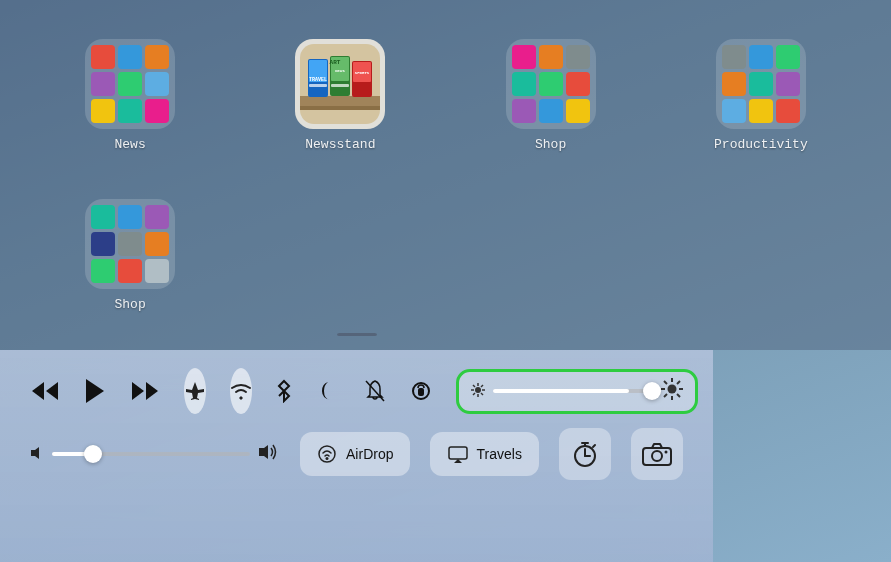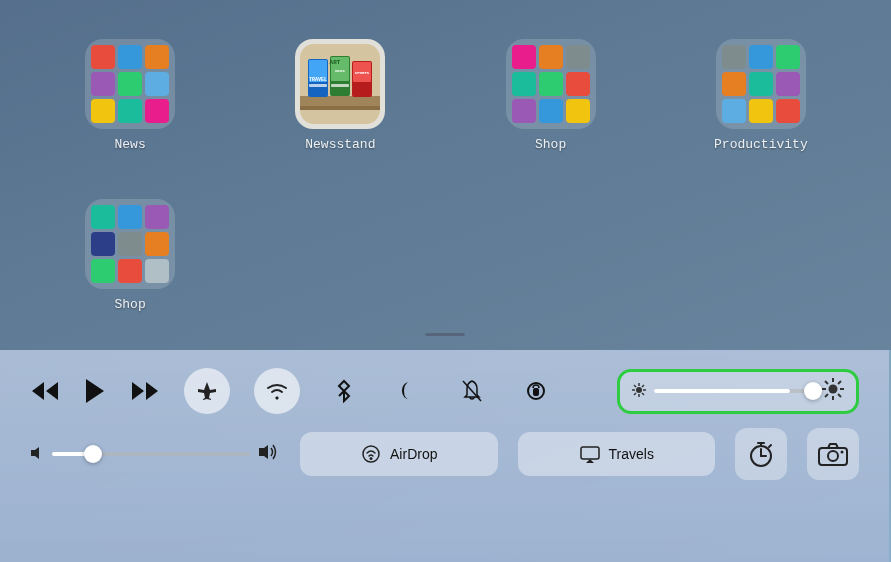--- a/index.html
+++ b/index.html
@@ -80,21 +80,21 @@
       font-size: 13px;
       font-weight: 400;
       text-align: center;
       text-shadow: 0 1px 2px rgba(0,0,0,0.4);
     }
 
     
     .control-center {
       position: absolute;
       bottom: 0; left: 0;
-      width: 889px;
+      width: 713px;
       height: 212px;
       background: linear-gradient(180deg, rgba(180, 195, 220, 0.85) 0%, rgba(160, 180, 210, 0.9) 100%);
       backdrop-filter: blur(20px);
     }
 
     
     .handle {
       position: absolute;
       top: -18px;
       left: 50%;

